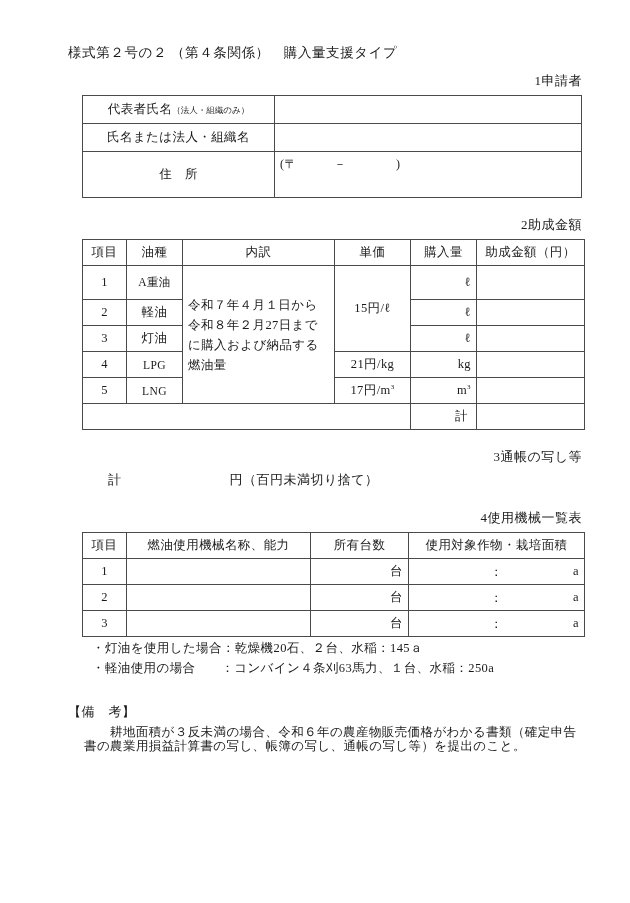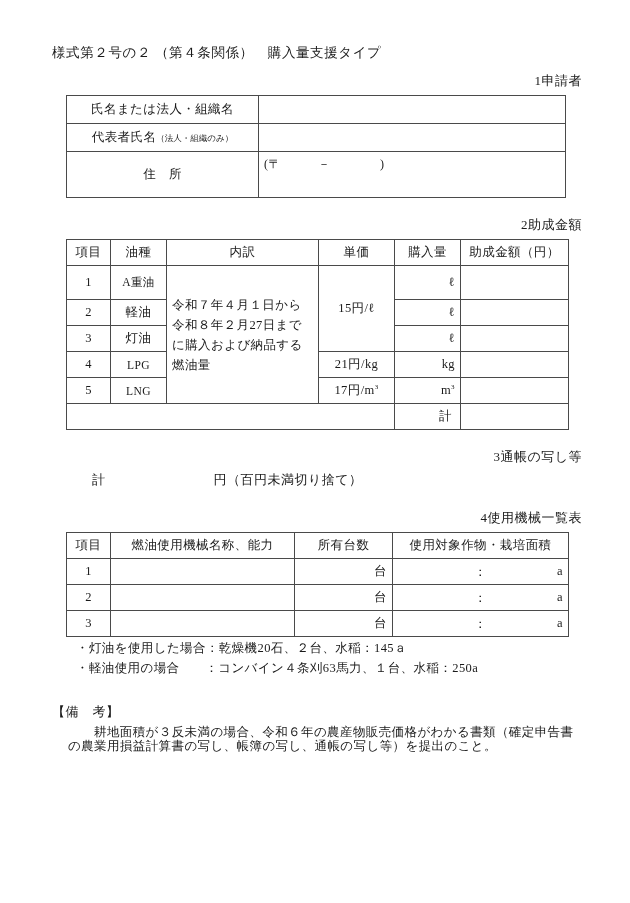--- a/index.html
+++ b/index.html
@@ -10,21 +10,21 @@
   body {
     font-family: "Liberation Serif", "DejaVu Serif", serif;
     color: #1a1a1a;
   }
   .page {
     position: relative;
     width: 630px;
     height: 903px;
     background: #ffffff;
     box-sizing: border-box;
-    padding: 40px 48px 20px 52px;
+    padding: 40px 48px 20px 68px;
     overflow: hidden;
   }
   .form-code {
     font-size: 13.5px;
     letter-spacing: 0.6px;
     margin: 4px 0 0 0;
     white-space: pre;
   }
   .doc-title {
     font-size: 13.5px;
@@ -157,25 +157,25 @@
 <div class="page">
 
   <div class="form-code">様式第２号の２ （第４条関係）　購入量支援タイプ</div>
 
 
   <div class="section-head"><span class="num">1</span><span>申請者</span></div>
 
   <table class="grid t-applicant">
     <tbody>
         <tr>
+      <td class="lbl"><span>代表者氏名</span><span class="sub-note">（法人・組織のみ）</span></td>
+      <td></td>
+    </tr>
+    <tr>
       <td class="lbl">氏名または法人・組織名</td>
-      <td></td>
-    </tr>
-    <tr>
-      <td class="lbl"><span>代表者氏名</span><span class="sub-note">（法人・組織のみ）</span></td>
       <td></td>
     </tr>
     <tr>
       <td class="lbl addr-lbl spaced">住　所</td>
       <td class="addr-val">(〒　　　－　　　　)</td>
     </tr>
   </tbody>
     </table>
 
   <div class="section-head" style="margin-top:18px;"><span class="num">2</span><span>助成金額</span></div>

